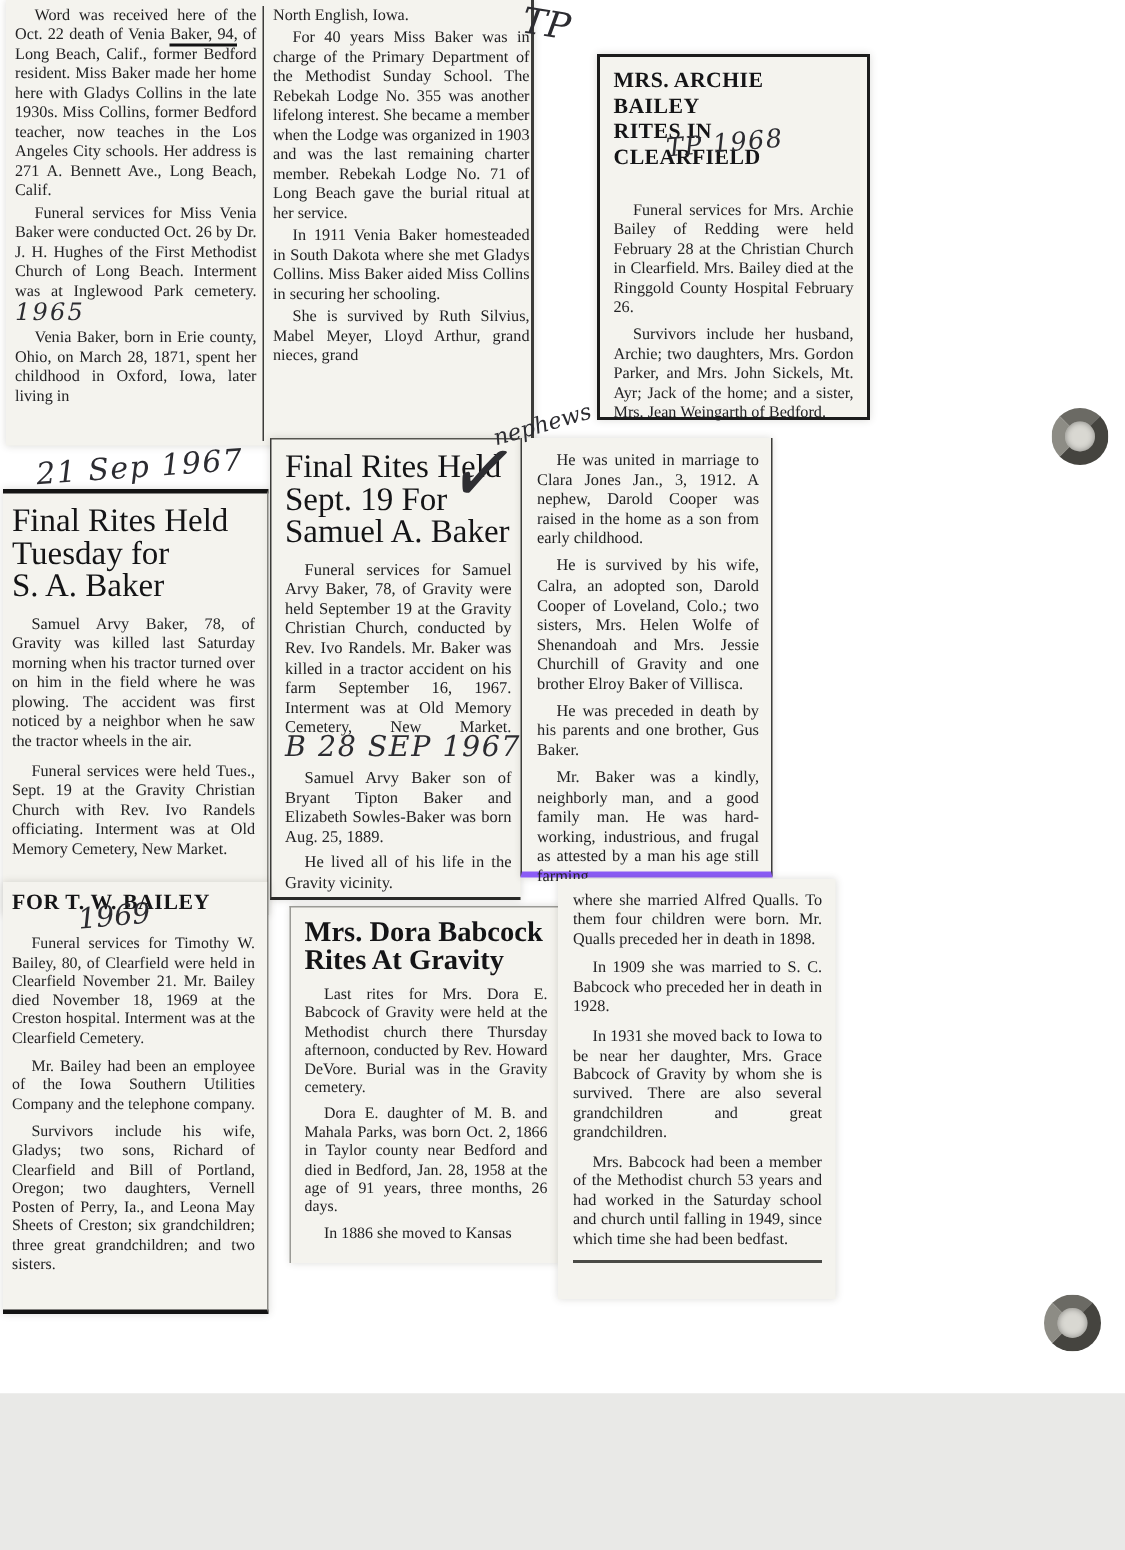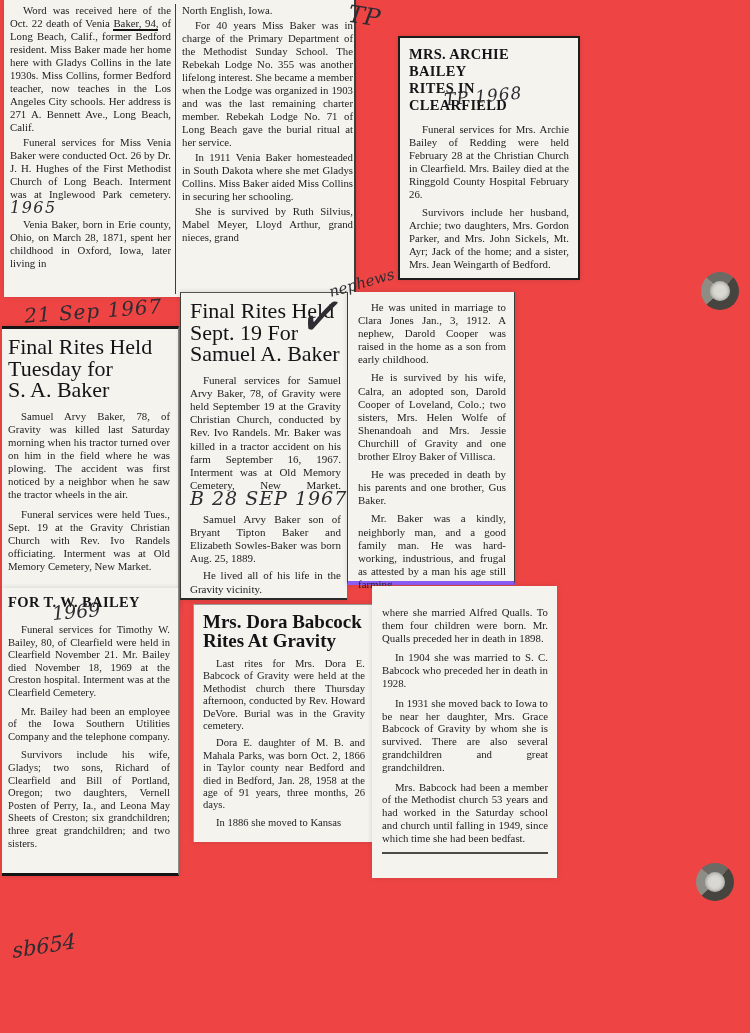--- a/index.html
+++ b/index.html
@@ -1,21 +1,21 @@
 <!DOCTYPE html>
 <html><head>
 <meta charset="utf-8">
 <style>
   * { box-sizing: border-box; margin: 0; padding: 0; }
   html,body { background:#e9e9e7; }
   .page {
     position: relative;
-    width: 750px; height: 1033px;
+    width: 750px; height: 929px;
     margin: 0 auto;
-    background: #ef4444;
+    background: #ffffff;
     overflow: hidden;
     font-family: "Liberation Serif", serif;
     color: #232325;
   }
   .clip {
     position: absolute;
     background: #f4f3ee;
     box-shadow: 0 0 5px rgba(60,55,40,0.18);
   }
   .clip p {
@@ -30,21 +30,21 @@
   .col { position: absolute; }
 
   
   .clip-venia { left:4px; top:0; width:352px; height:297px; border-right:2px solid #3c3c3a; }
   .clip-venia .v-col1 { left:6px; top:4px; width:161px; }
   .clip-venia .v-col2 { left:171px; top:4px; width:178px; height:290px; border-left:1.5px solid #3c3c3a; padding-left:6px; }
   .underlined { border-bottom: 2.5px solid #121212; }
 
   
   .clip-archie { left:398px; top:36px; width:182px; height:244px; border:2px solid #1c1c1c; padding:8px 9px; }
-  .clip-archie h2 { font-size:14.5px; line-height:17px; letter-spacing:0.3px; color:#151517; margin-bottom:9px; }
+  .clip-archie h2 { font-size:14.5px; line-height:17px; letter-spacing:0.3px; color:#151517; margin-bottom:20px; }
   .clip-archie p { margin-bottom:5px; }
 
   
   .clip-sa { left:2px; top:326px; width:177px; height:284px; border-top:3px solid #141414; border-right:1px solid #8a8a86; padding:7px 8px 0 6px; }
   .headline-lg { font-size:22px; line-height:21.5px; color:#141416; font-weight:normal; margin-bottom:9px; }
   .clip-sa p { margin-bottom:7px; }
 
   
   .clip-samuel-a { left:180px; top:292px; width:167px; height:308px; border-left:1.5px solid #3c3c3a; border-top:1.5px solid #55544f; border-bottom:2px solid #2a2a28; padding:7px 6px 0 9px; }
   .clip-samuel-a p { font-size:11px; line-height:13.2px; margin-bottom:4px; }
@@ -53,21 +53,21 @@
 
   
   .clip-tw { left:2px; top:588px; width:177px; height:288px; border-bottom:3px solid #131313; border-right:1px solid #8a8a86; padding:6px 8px 0 6px; }
   .clip-tw h2 { font-size:14.5px; line-height:17px; letter-spacing:0.4px; color:#151517; margin-bottom:13px; }
   .clip-tw p { margin-bottom:6px; font-size:10.6px; line-height:12.6px; }
 
   
   .clip-dora-a { left:193px; top:604px; width:181px; min-height:198px; border-top:1px solid #9a9a95; border-left:1px solid #9a9a95; padding:7px 9px 8px 9px; }
   .headline-md { font-size:19px; line-height:19px; color:#141416; font-weight:bold; margin-bottom:8px; }
   .clip-dora-a p { margin-bottom:5px; font-size:10.6px; line-height:12.4px; }
-  .clip-dora-b { left:372px; top:586px; width:185px; padding:20px 9px 24px 10px; }
+  .clip-dora-b { left:372px; top:586px; width:185px; padding:8px 9px 24px 10px; }
   .clip-dora-b p { margin-bottom:7px; font-size:10.8px; line-height:12.8px; }
   .endrule { border-top:2px solid #4a4a46; margin-top:4px; }
 
   
   .hw {
     position:absolute;
     font-family:"DejaVu Serif", serif;
     font-style: italic;
     color:#2c2c31;
     z-index:6;
@@ -178,21 +178,21 @@
       <span style="display:block">Mrs. Dora Babcock</span>
       <span style="display:block">Rites At Gravity</span>
     </h2>
     <p>Last rites for Mrs. Dora E. Babcock of Gravity were held at the Methodist church there Thursday afternoon, conducted by Rev. Howard DeVore. Burial was in the Gravity cemetery.</p>
     <p>Dora E. daughter of M. B. and Mahala Parks, was born Oct. 2, 1866 in Taylor county near Bedford and died in Bedford, Jan. 28, 1958 at the age of 91 years, three months, 26 days.</p>
     <p>In 1886 she moved to Kansas</p>
   </div>
 
   <div class="clip clip-dora-b">
     <p class="noindent">where she married Alfred Qualls. To them four children were born. Mr. Qualls preceded her in death in 1898.</p>
-    <p>In 1904 she was married to S. C. Babcock who preceded her in death in 1928.</p>
+    <p>In 1909 she was married to S. C. Babcock who preceded her in death in 1928.</p>
     <p>In 1931 she moved back to Iowa to be near her daughter, Mrs. Grace Babcock of Gravity by whom she is survived. There are also several grandchildren and great grandchildren.</p>
     <p>Mrs. Babcock had been a member of the Methodist church 53 years and had worked in the Saturday school and church until falling in 1949, since which time she had been bedfast.</p>
     <div class="endrule"></div>
   </div>
 
   <div class="hw hw-tp">TP</div>
   <div class="hw hw-tp1968">TP 1968</div>
   <div class="hw hw-nephews">nephews</div>
   <div class="hw hw-21sep">21 Sep 1967</div>
   <div class="hw hw-1969">1969</div>

